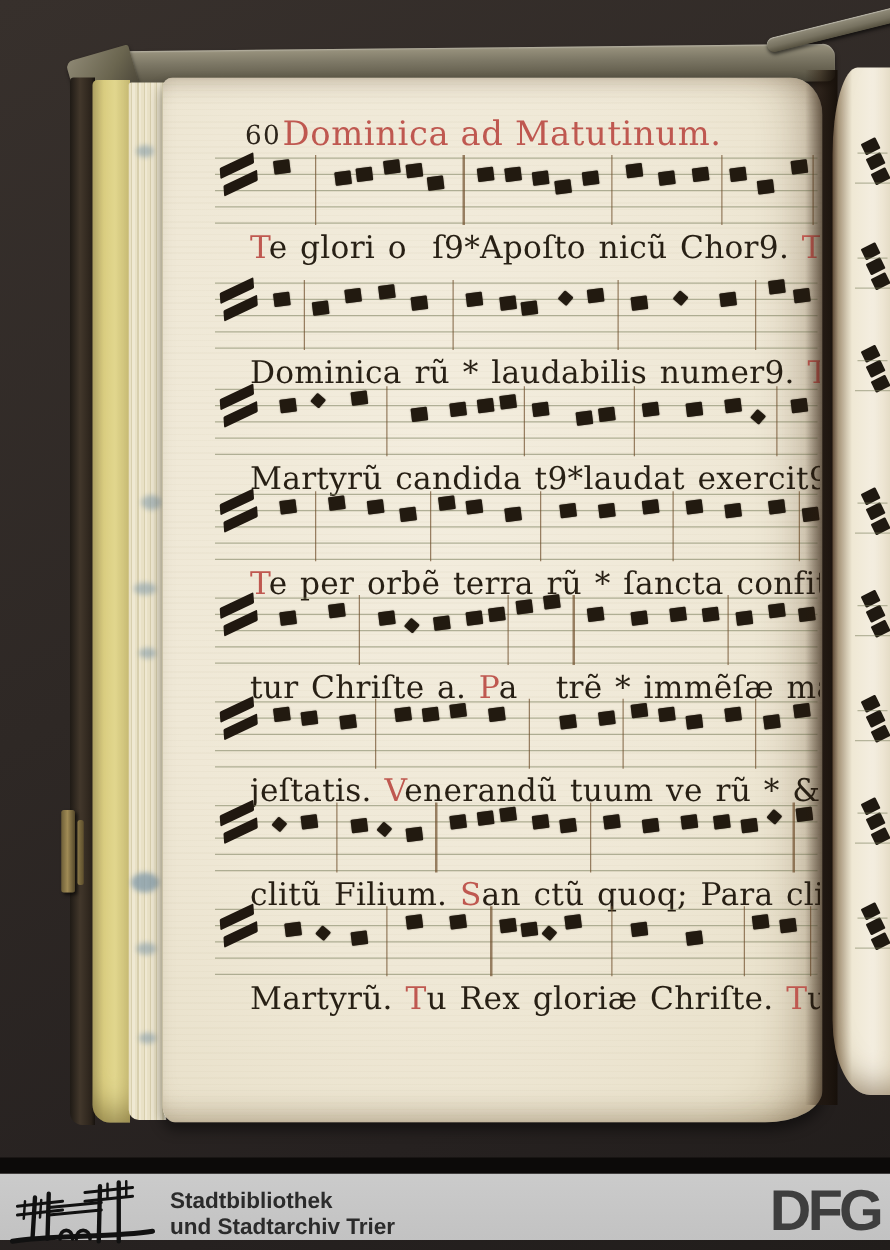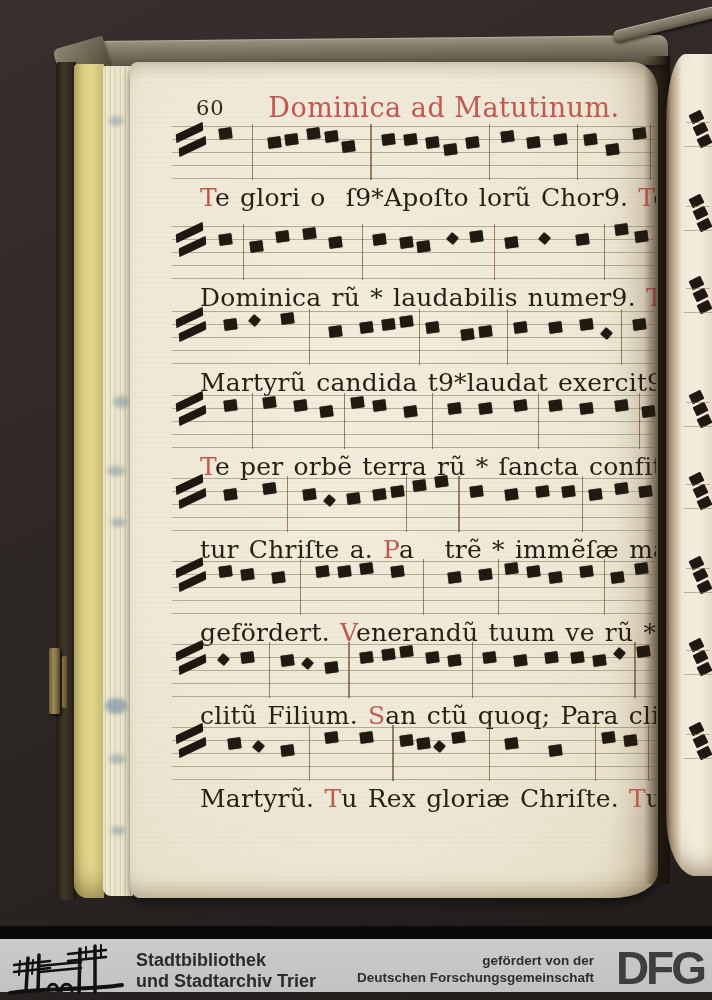--- a/index.html
+++ b/index.html
@@ -51,21 +51,21 @@
                0 6px 10px rgba(0,0,0,.45);}
   .gutter{left:644px;top:56px;width:26px;height:828px;
     background:linear-gradient(90deg, rgba(40,25,12,0) 0%, rgba(40,25,12,.45) 45%, #17100a 100%);}
   .page-right{left:666px;top:54px;width:46px;height:822px;
     background:linear-gradient(90deg,#5f4c38 0%,#a9987d 10%,#efe8d4 34%,#f4eee0 70%,#efe7d2 100%);
     border-radius:20px 0 0 30px / 70px 0 0 60px;
     box-shadow:inset 0 -20px 24px -14px rgba(80,55,25,.5);}
 
   
   .page-number{left:196px;top:96px;font-size:21px;color:#2c241a;letter-spacing:1px;}
-  .page-title{left:226px;top:92px;width:436px;text-align:center;font-size:27px;
+  .page-title{left:226px;top:92px;width:436px;font-size:27px;
     color:var(--accent,#bf5850);letter-spacing:.5px;white-space:nowrap;}
   .system{position:absolute;left:0;top:0;width:712px;}
   .staff{position:absolute;left:212px;width:440px;height:52px;}
   .sline{position:absolute;left:-40px;right:-2px;height:1.4px;background:rgba(122,126,92,.55);}
   .sbar{position:absolute;width:1.3px;top:-2px;height:56px;background:rgba(112,80,46,.7);}
   .note{position:absolute;width:13px;height:11px;background:#221a10;transform:rotate(-7deg);
         border-radius:1px;box-shadow:0 0 1px rgba(34,26,16,.7);}
   .note.dm{width:9px;height:9px;transform:rotate(40deg);}
   .clef-bar{position:absolute;width:27px;height:9px;background:#201810;transform:skewY(-22deg) rotate(-4deg);
         border-radius:1px;}
@@ -142,21 +142,21 @@
           <div class="note" style="left: 214px; top: 11.25px;"></div>
           <div class="note" style="left: 231.6px; top: 17.75px;"></div>
           <div class="note" style="left: 253.6px; top: 11.25px;"></div>
           <div class="note" style="left: 288.8px; top: 4.75px;"></div>
           <div class="note" style="left: 315.2px; top: 11.25px;"></div>
           <div class="note" style="left: 341.6px; top: 8px;"></div>
           <div class="note" style="left: 372.4px; top: 8px;"></div>
           <div class="note" style="left: 394.4px; top: 17.75px;"></div>
           <div class="note" style="left: 420.8px; top: 1.5px;"></div>
         </div>
-        <div class="chant-text" style="top: 56px;"><span class="red">T</span><span>e glori o  ſ9*Apoſto lorũ Chor9. </span><span class="red">T</span><span>e</span></div>
+        <div class="chant-text" style="top: 56px;"><span class="red">T</span><span>e glori o  ſ9*Apoſto nicũ Chor9. </span><span class="red">T</span><span>e</span></div>
       </div>
       <div class="system" style="top: 226px;">
         <div class="staff">
           <div class="sline" style="top: 0px;"></div>
           <div class="sline" style="top: 13px;"></div>
           <div class="sline" style="top: 26px;"></div>
           <div class="sline" style="top: 39px;"></div>
           <div class="sline" style="top: 52px;"></div>
           <div class="sbar" style="left: 30.8px;"></div>
           <div class="sbar" style="left: 149.6px;"></div>
@@ -298,21 +298,21 @@
           <div class="note" style="left: 178.8px; top: 4.75px;"></div>
           <div class="note" style="left: 236px; top: 11.25px;"></div>
           <div class="note" style="left: 266.8px; top: 8px;"></div>
           <div class="note" style="left: 293.2px; top: 1.5px;"></div>
           <div class="note" style="left: 315.2px; top: 4.75px;"></div>
           <div class="note" style="left: 337.2px; top: 11.25px;"></div>
           <div class="note" style="left: 368px; top: 4.75px;"></div>
           <div class="note" style="left: 398.8px; top: 11.25px;"></div>
           <div class="note" style="left: 423px; top: 1.5px;"></div>
         </div>
-        <div class="chant-text" style="top: 56px;"><span>gefördert. </span><span class="red">V</span><span>enerandũ tuum ve rũ * &amp; u-</span></div>
+        <div class="chant-text" style="top: 56px;"><span>jeſtatis. </span><span class="red">V</span><span>enerandũ tuum ve rũ * &amp; u-</span></div>
       </div>
       <div class="system" style="top: 644px;">
         <div class="staff">
           <div class="sline" style="top: 0px;"></div>
           <div class="sline" style="top: 13px;"></div>
           <div class="sline" style="top: 26px;"></div>
           <div class="sline" style="top: 39px;"></div>
           <div class="sline" style="top: 52px;"></div>
           <div class="sbar" style="left: 57.2px;"></div>
           <div class="sbar" style="left: 136.4px;"></div>
@@ -445,19 +445,15 @@
         <path d="M62 13 L100 9 M62 20 L100 16" stroke-width="2.5"></path>
         <path d="M80 6 L80 18 M95 4 L95 16" stroke-width="2"></path>
         <path d="M33 25 L75 21 M33 31 L75 27" stroke-width="2.5"></path>
         <path d="M42 50 C42 41, 52 41, 52 50 M55 50 C55 41, 66 41, 66 50" stroke-width="3"></path>
       </svg>
     </div>
     <div class="lib-name">
       <div>Stadtbibliothek</div>
       <div>und Stadtarchiv Trier</div>
     </div>
-    <div class="funding">
-      <div>gefördert von der</div>
-      <div>Deutschen Forschungsgemeinschaft</div>
-    </div>
     <div class="dfg">DFG</div>
   </div>
 </div>
 
 </body></html>

